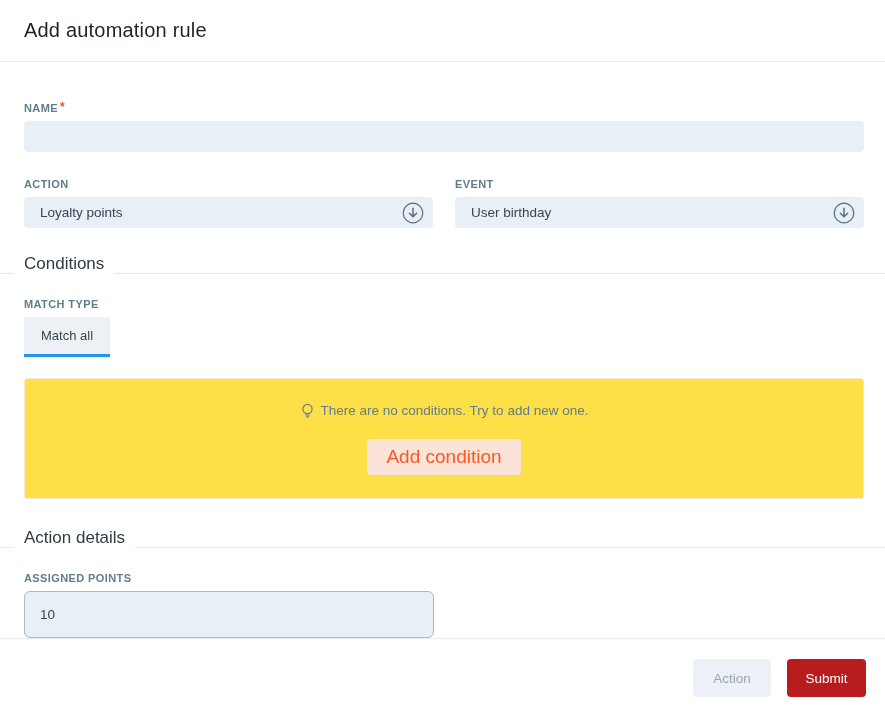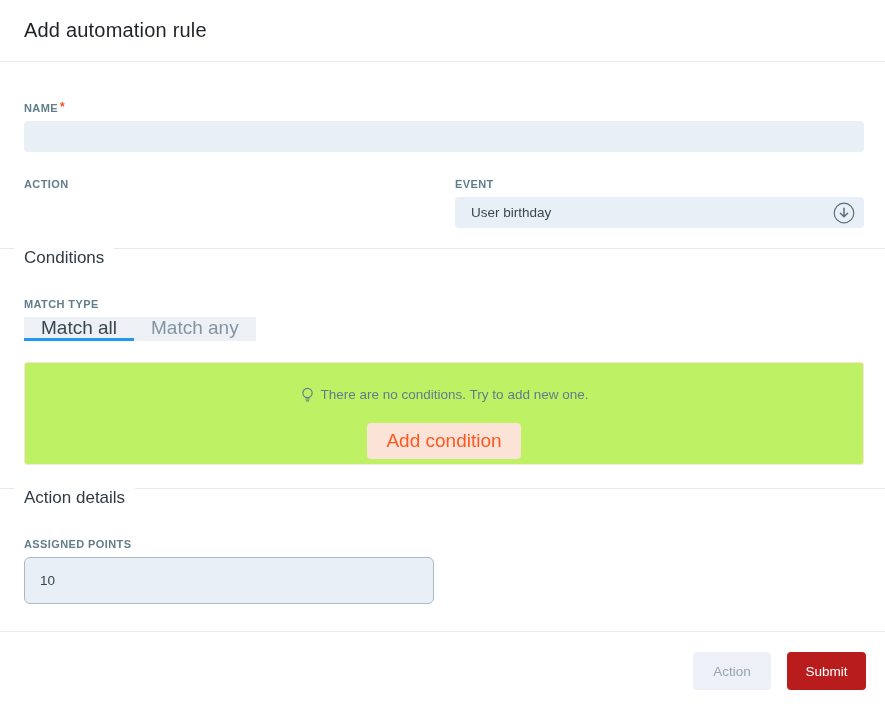--- a/index.html
+++ b/index.html
@@ -75,61 +75,61 @@
     padding: 0 9px 0 16px;
     font-size: 13.5px;
     color: #37474f;
     cursor: pointer;
   }
   .select-control .sel-icon { display: flex; align-items: center; }
 
   
   .section-legend {
     display: flex;
-    align-items: flex-start;
+    align-items: flex-end;
     margin: 20px -21px 0 -24px;
     height: 26px;
   }
   .section-legend .line-l { width: 14px; height: 1px; background: #e3e9ee; }
   .section-legend .line-r { flex: 1; height: 1px; background: #e3e9ee; }
   .section-legend .legend-text {
     font-size: 17px;
     color: #2f3b44;
     padding: 0 10px;
     white-space: nowrap;
   }
 
   .sub-block { margin-top: 24px; }
 
   
   .tabs { display: inline-flex; }
   .tab {
-    height: 24px;
+    height: 40px;
     padding: 0 17px;
     background: #edf1f6;
-    font-size: 19px;
+    font-size: 13px;
     color: #8494a0;
     display: flex;
     align-items: center;
     border-bottom: 3px solid transparent;
     cursor: pointer;
   }
   .tab.selected {
     color: #37474f;
     border-bottom-color: #2196f3;
   }
 
   
   .conditions-box {
     margin-top: 21px;
     border: 1px solid #fbe5d8;
     border-radius: 3px;
-    background: #bef264;
+    background: #fde047;
     text-align: center;
-    padding: 24px 10px 5px;
+    padding: 24px 10px 23px;
   }
   .empty-msg {
     font-size: 13.5px;
     color: #607d8b;
     display: inline-flex;
     align-items: center;
     gap: 6px;
   }
   .add-condition-btn {
     margin-top: 17px;
@@ -206,20 +206,29 @@
     <div class="field-label">
       <span>NAME</span>
         <span class="req">*</span>
     </div>
     <input class="text-input" type="text" value="" style="">
   </div>
 
   <div class="row-2col">
     <div class="col">
       <div class="field-label">ACTION</div>
+      <div class="select-control">
+        <span>Loyalty points</span>
+        <span class="sel-icon">
+          <svg width="22" height="22" viewBox="0 0 22 22">
+            <circle cx="11" cy="11" r="9.8" fill="none" stroke="#546e7a" stroke-width="1.2"></circle>
+            <path d="M11 6.2v8.2M7.4 11.2l3.6 3.6 3.6-3.6" fill="none" stroke="#546e7a" stroke-width="1.5" stroke-linecap="round" stroke-linejoin="round"></path>
+          </svg>
+        </span>
+      </div>
     </div>
     <div class="col">
       <div class="field-label">EVENT</div>
       <div class="select-control">
         <span>User birthday</span>
         <span class="sel-icon">
           <svg width="22" height="22" viewBox="0 0 22 22">
             <circle cx="11" cy="11" r="9.8" fill="none" stroke="#546e7a" stroke-width="1.2"></circle>
             <path d="M11 6.2v8.2M7.4 11.2l3.6 3.6 3.6-3.6" fill="none" stroke="#546e7a" stroke-width="1.5" stroke-linecap="round" stroke-linejoin="round"></path>
           </svg>
@@ -231,21 +240,20 @@
   <div class="section-legend">
     <span class="line-l"></span>
     <span class="legend-text">Conditions</span>
     <span class="line-r"></span>
   </div>
 
   <div class="sub-block">
     <div class="field-label">MATCH TYPE</div>
     <div class="tabs">
       <div class="tab selected">Match all</div>
-      <div class="tab">Match any</div>
     </div>
   </div>
 
   <div class="conditions-box">
     <div class="empty-msg">
       <span style="display:flex;align-items:center;">
         <svg width="15" height="15" viewBox="0 0 15 15">
           <circle cx="7.5" cy="6" r="4.6" fill="none" stroke="#607d8b" stroke-width="1.2"></circle>
           <path d="M5.8 12h3.4M6.4 13.8h2.2" stroke="#607d8b" stroke-width="1.2" stroke-linecap="round"></path>
         </svg>

